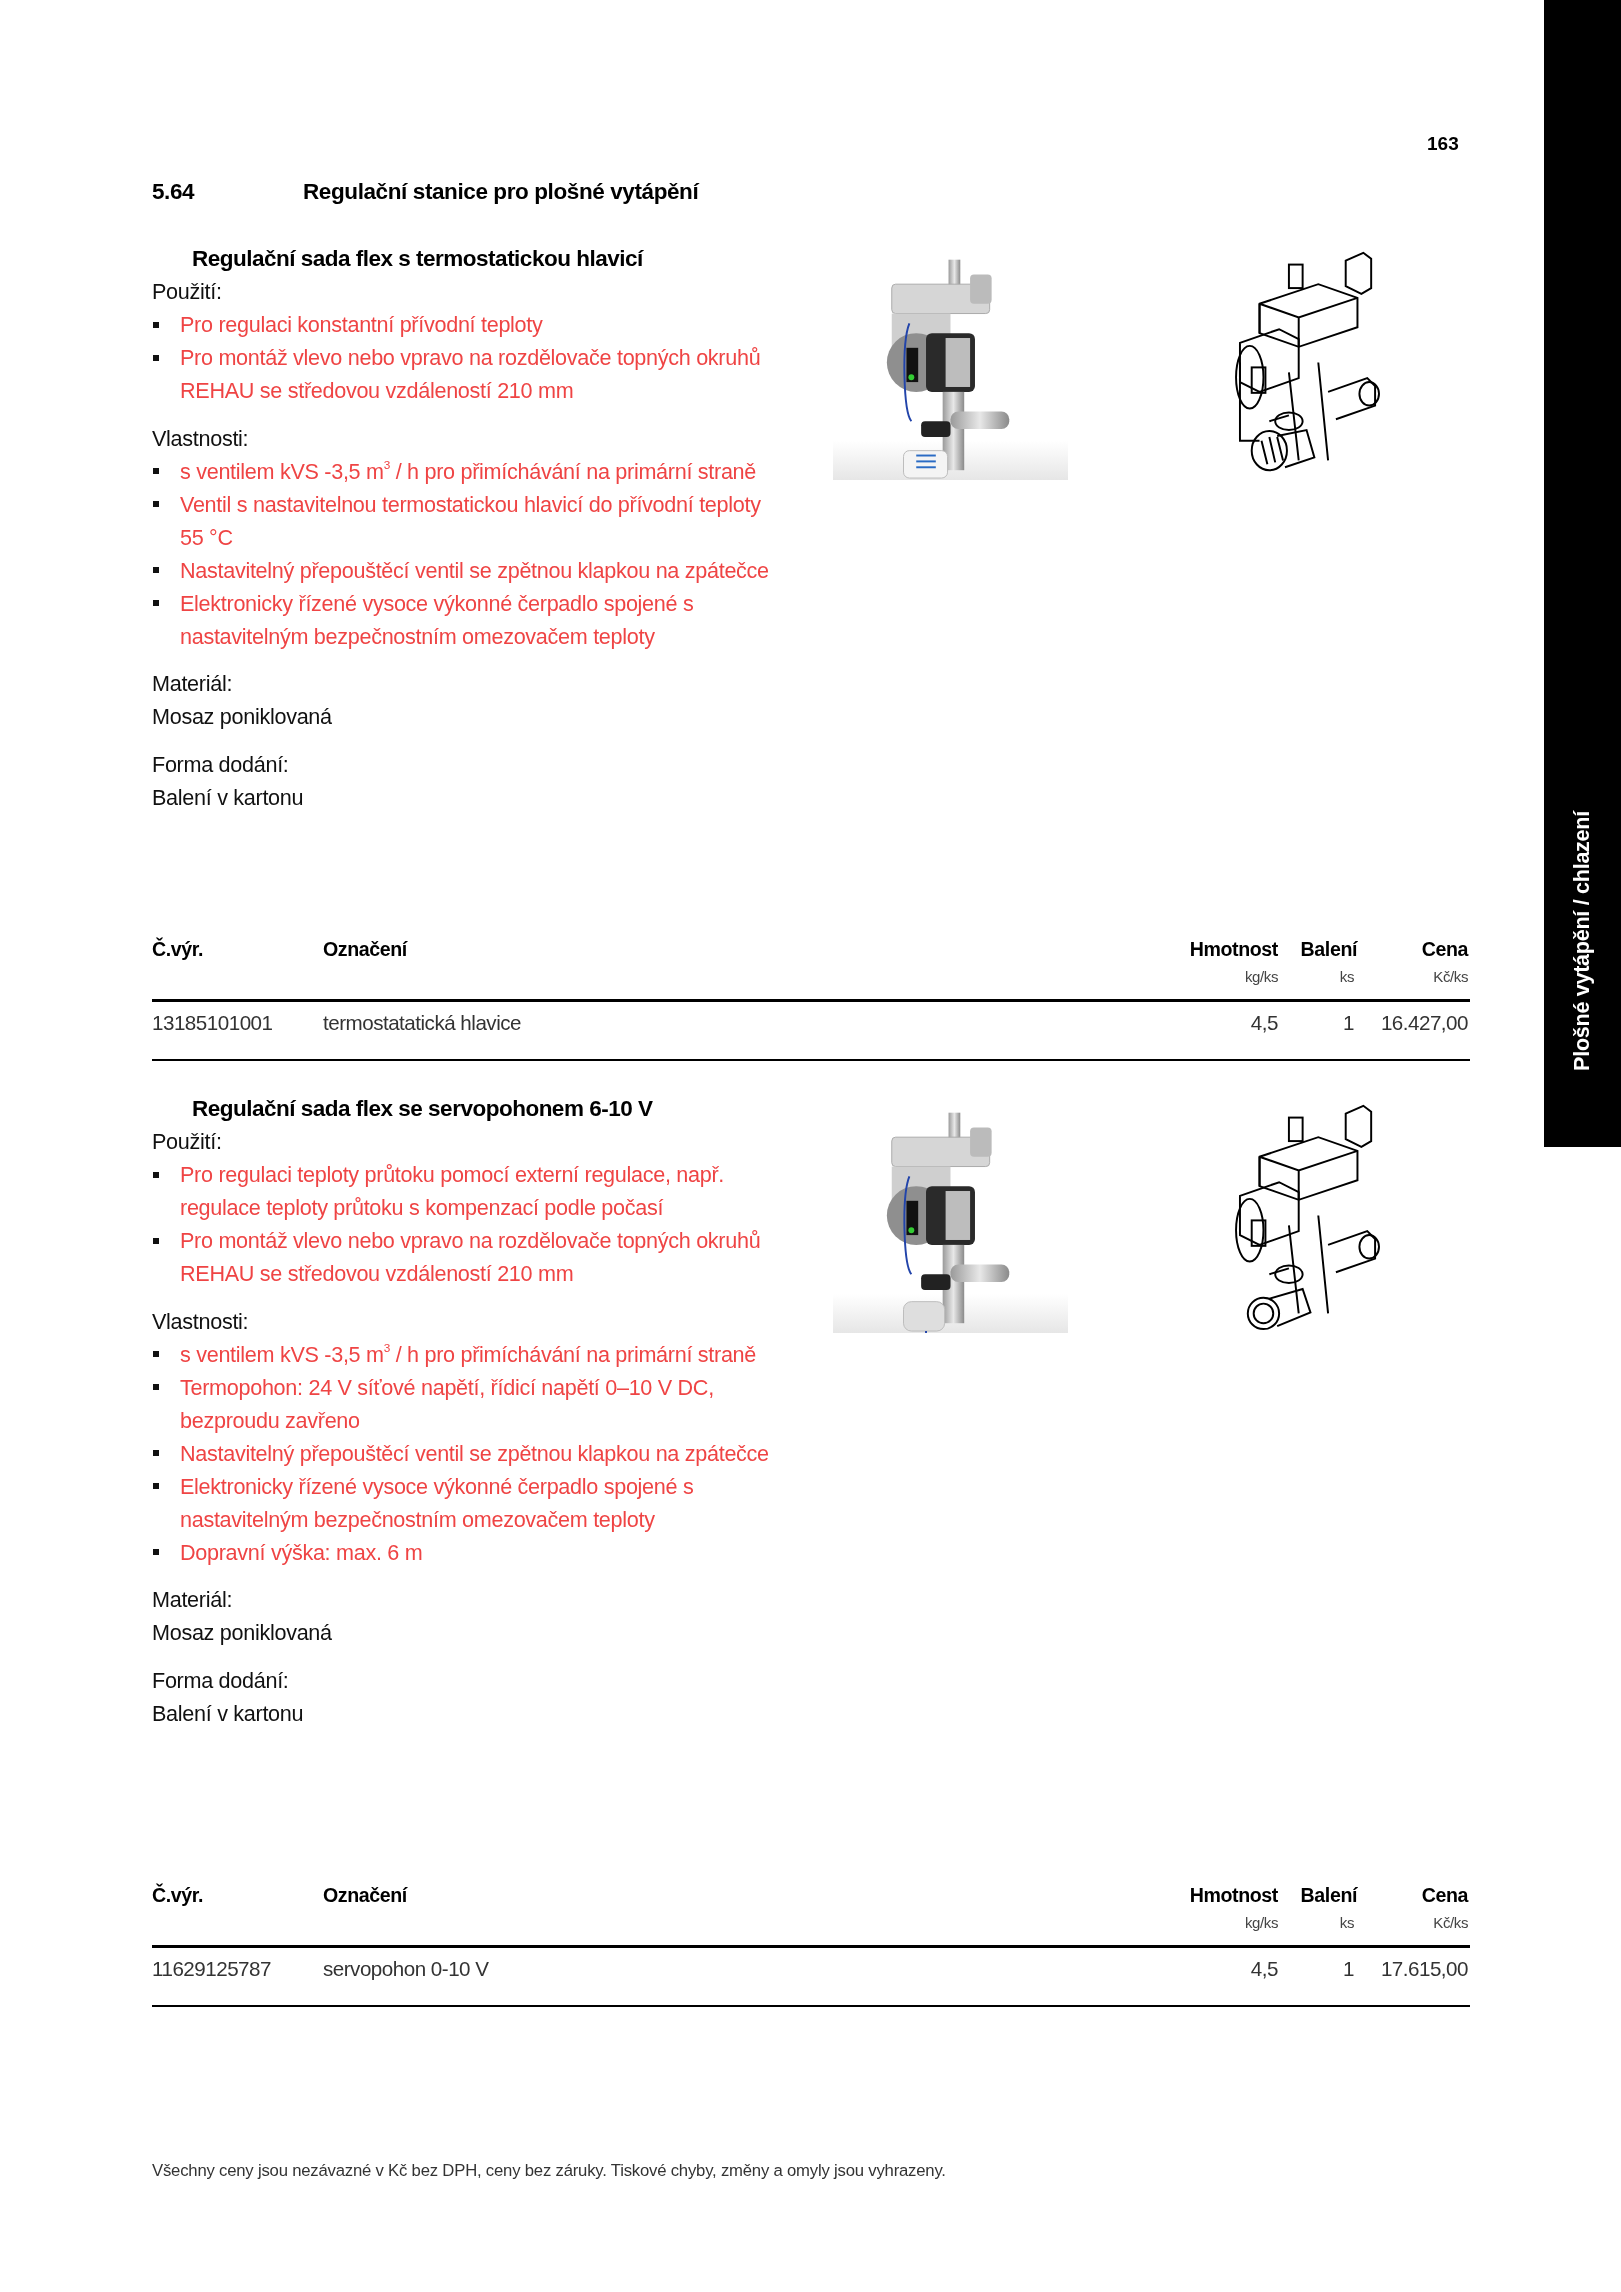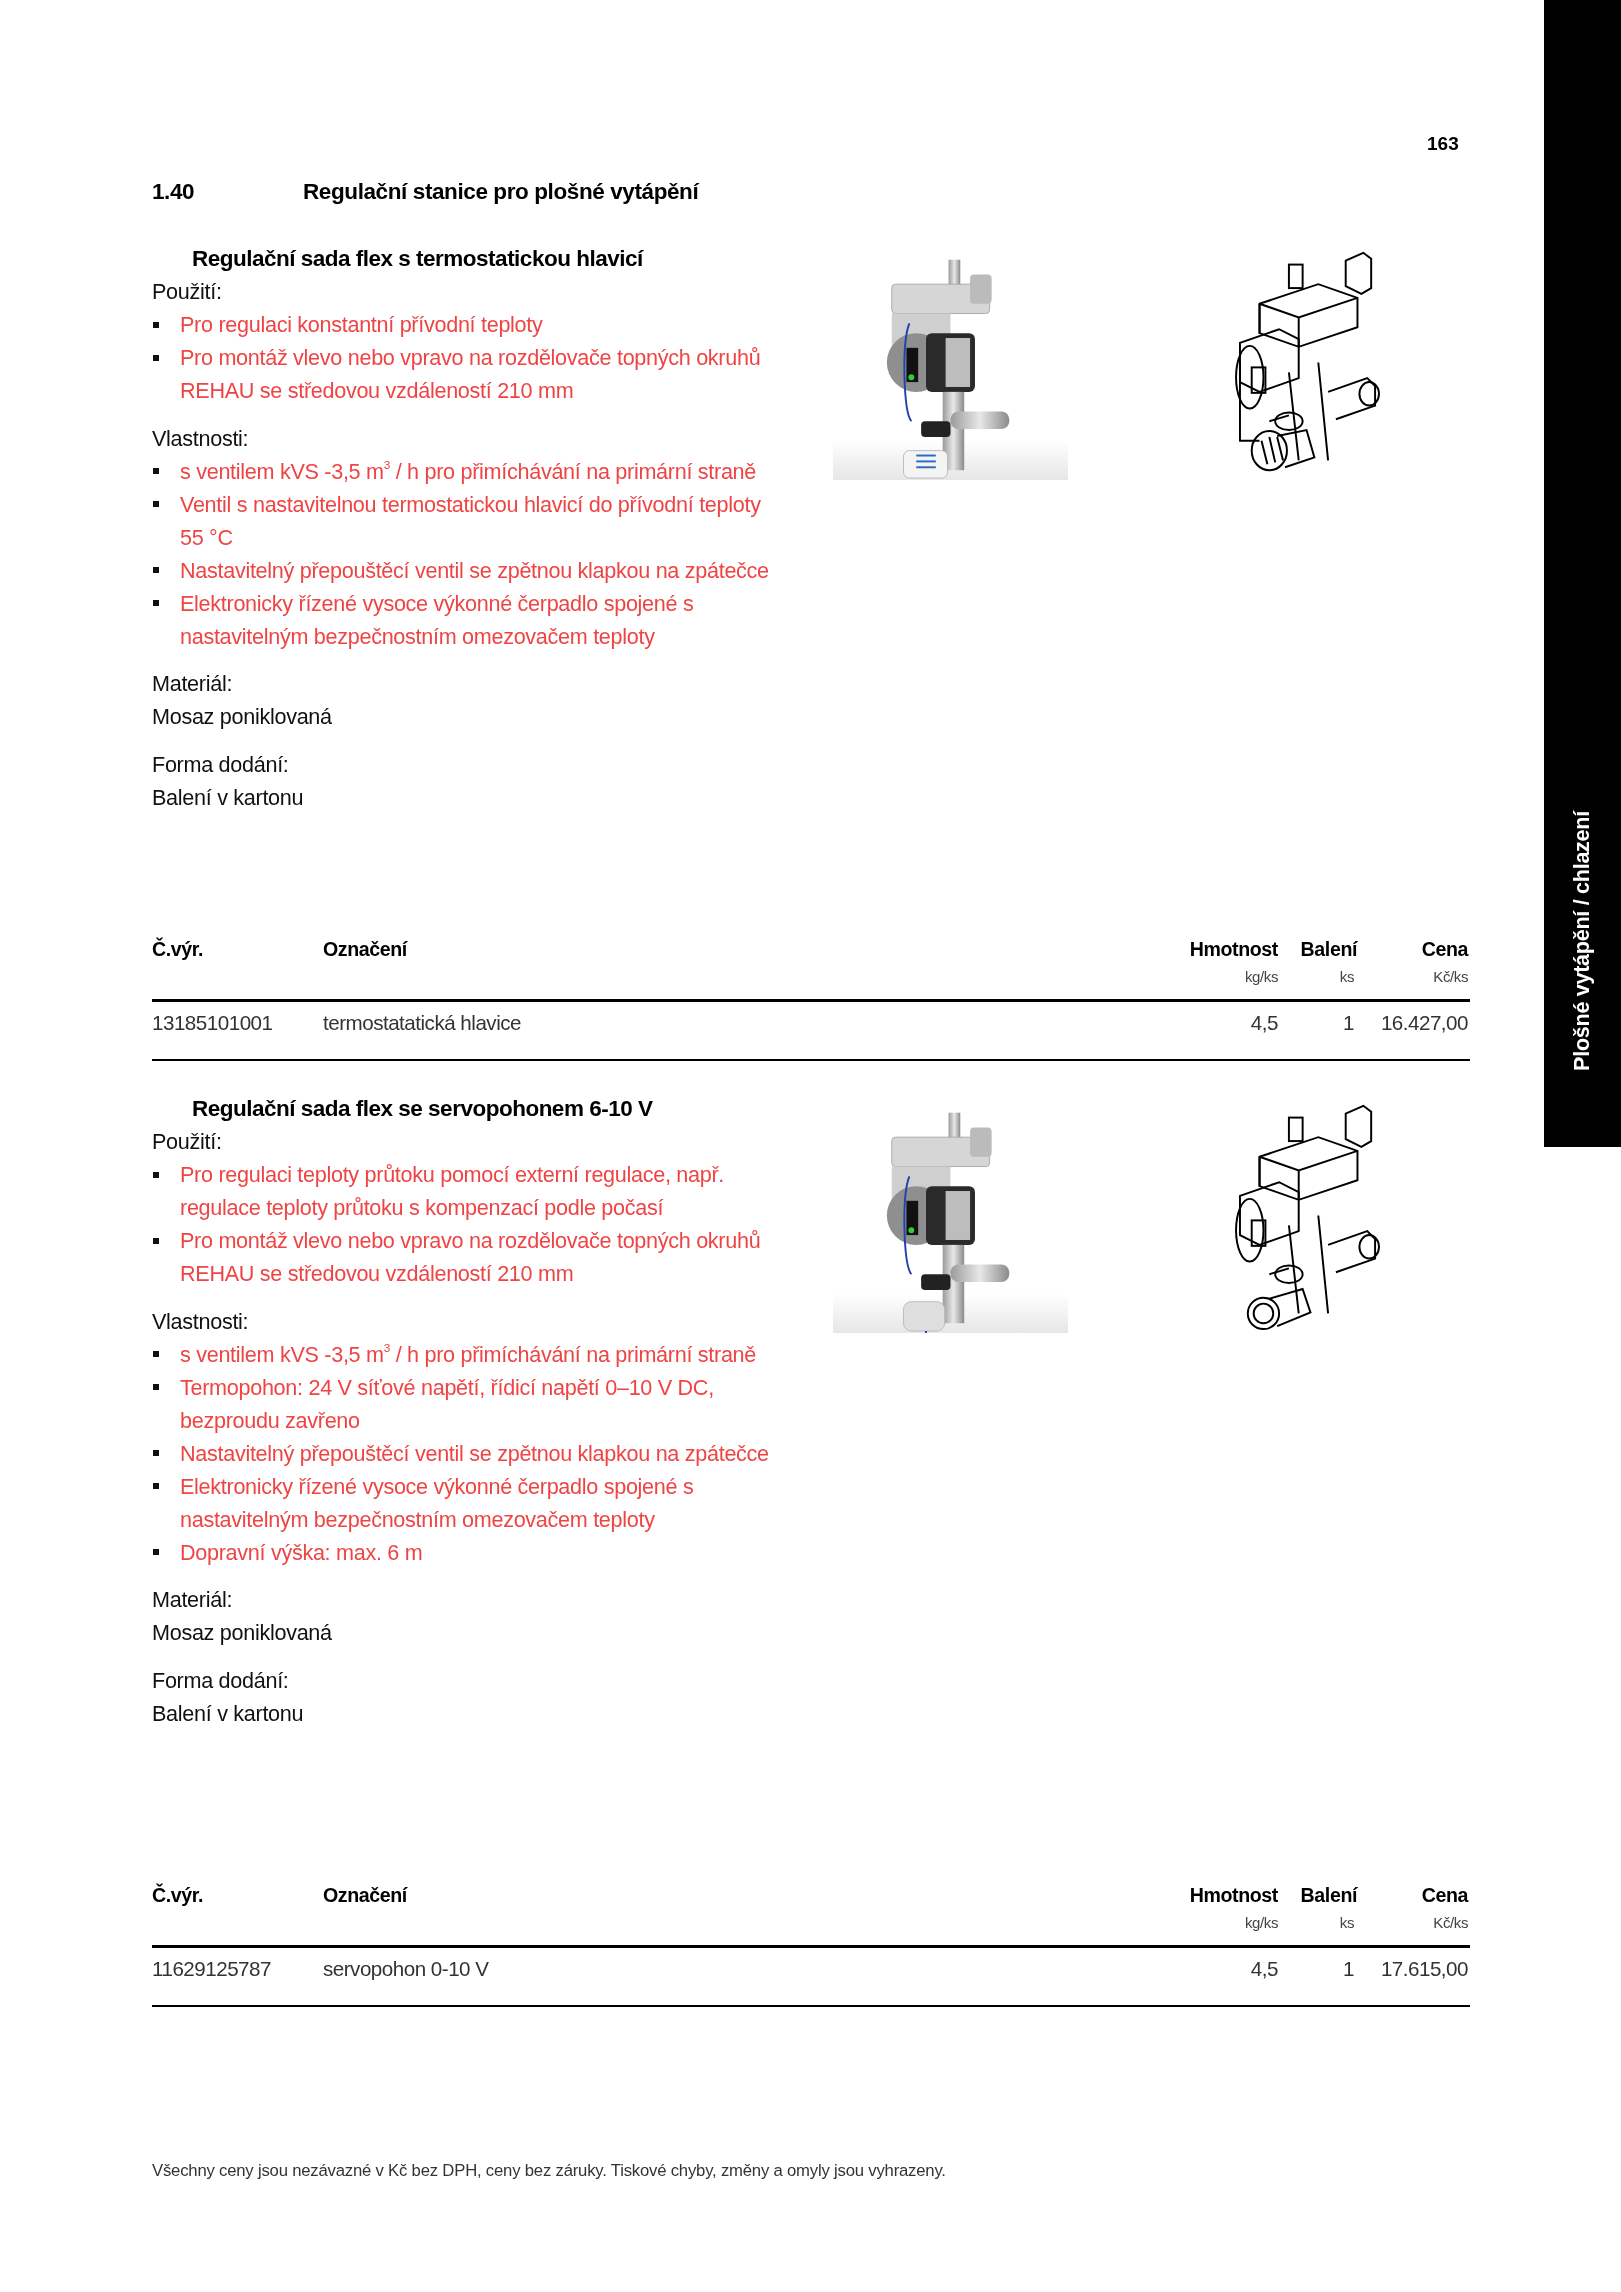--- a/index.html
+++ b/index.html
@@ -47,21 +47,21 @@
   </style>
 </head>
 <body>
 
 <div class="side-tab"></div>
 <div class="side-tab-label">Plošné vytápění / chlazení</div>
 
 <div class="page-number">163</div>
 
 <div class="section-heading">
-  <span class="num">1.40</span><span>Regulační stanice pro plošné vytápění</span>
+  <span class="num">5.64</span><span>Regulační stanice pro plošné vytápění</span>
 </div>
 
 <div class="product" style="top:243px;">
   <div class="product-title">Regulační sada flex s termostatickou hlavicí</div>
   <div class="text">Použití:</div>
   <ul class="bullets">
     <li>Pro regulaci konstantní přívodní teploty</li>
     <li>Pro montáž vlevo nebo vpravo na rozdělovače topných okruhů REHAU se středovou vzdáleností 210 mm</li>
   </ul>
   <div class="gap"></div>

